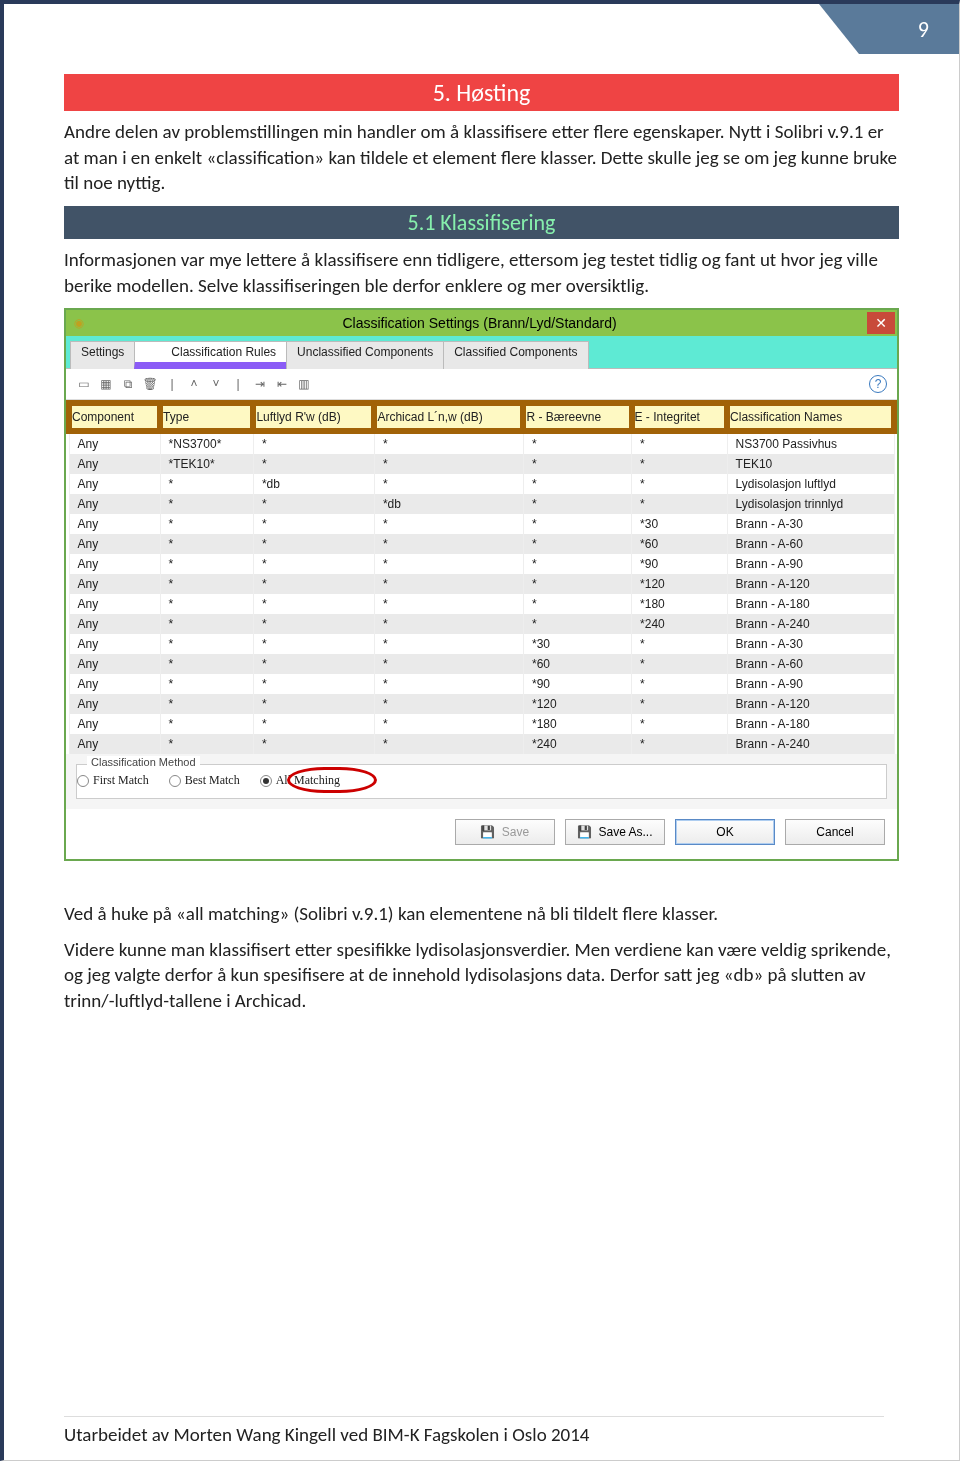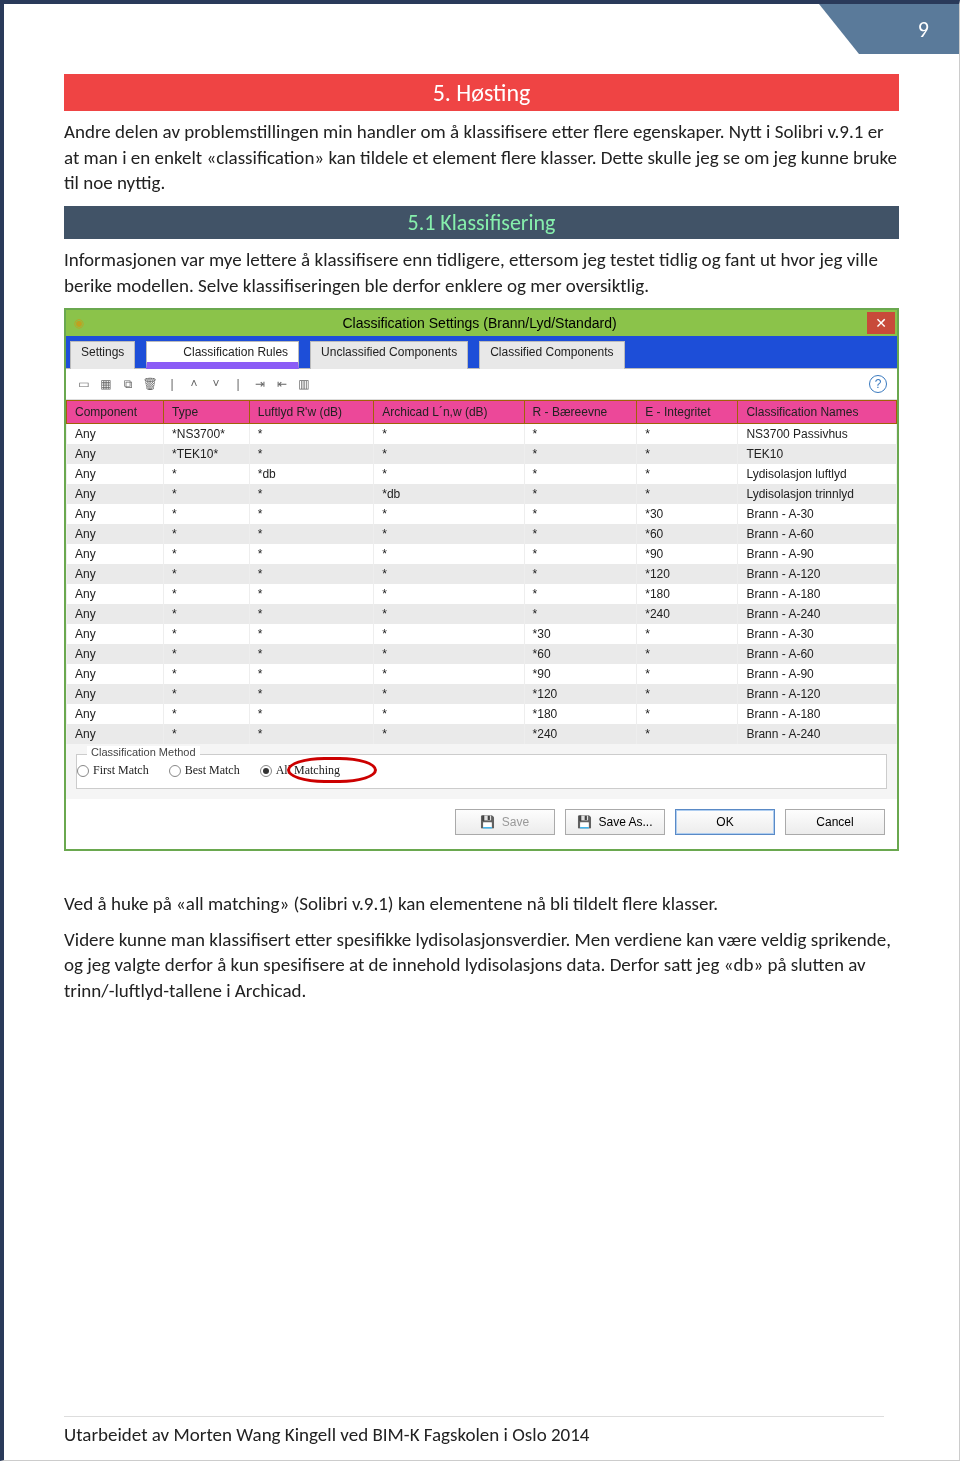--- a/index.html
+++ b/index.html
@@ -84,22 +84,22 @@
     width: 28px; height: 22px;
     background: #c84a3a;
     color: #fff;
     display: flex; align-items: center; justify-content: center;
     margin-right: 2px;
     font-size: 14px;
   }
   .tab-row {
     display: flex;
     padding: 4px 4px 0 4px;
-    gap: 12px;
-    background: #1d4ed8;
+    gap: 0;
+    background: #5eead4;
     border-bottom: 1px solid #bbb;
   }
   .tab {
     padding: 3px 10px;
     border: 1px solid #bbb;
     border-bottom: none;
     background: #e8e8e8;
     font-size: 12px;
     margin-right: -1px;
     position: relative;
@@ -134,23 +134,23 @@
     font-size: 12px;
   }
   .grid {
     width: 100%;
     border-collapse: collapse;
     background: #fff;
     font-size: 12px;
   }
   .grid th {
     text-align: left;
-    padding: 4px 8px;
-    border: 1px solid #a16207;
-    background: #ec4899;
+    padding: 4px 0;
+    border: 6px solid #a16207;
+    background: #fef9c3;
     font-weight: normal;
   }
   .grid td {
     padding: 3px 8px;
     border-left: 1px solid #eee;
     border-right: 1px solid #eee;
   }
   .grid tbody tr:nth-child(even) td { background: #eaeaea; }
   .grid tbody tr:nth-child(odd) td { background: #fff; }
   .method-box {

